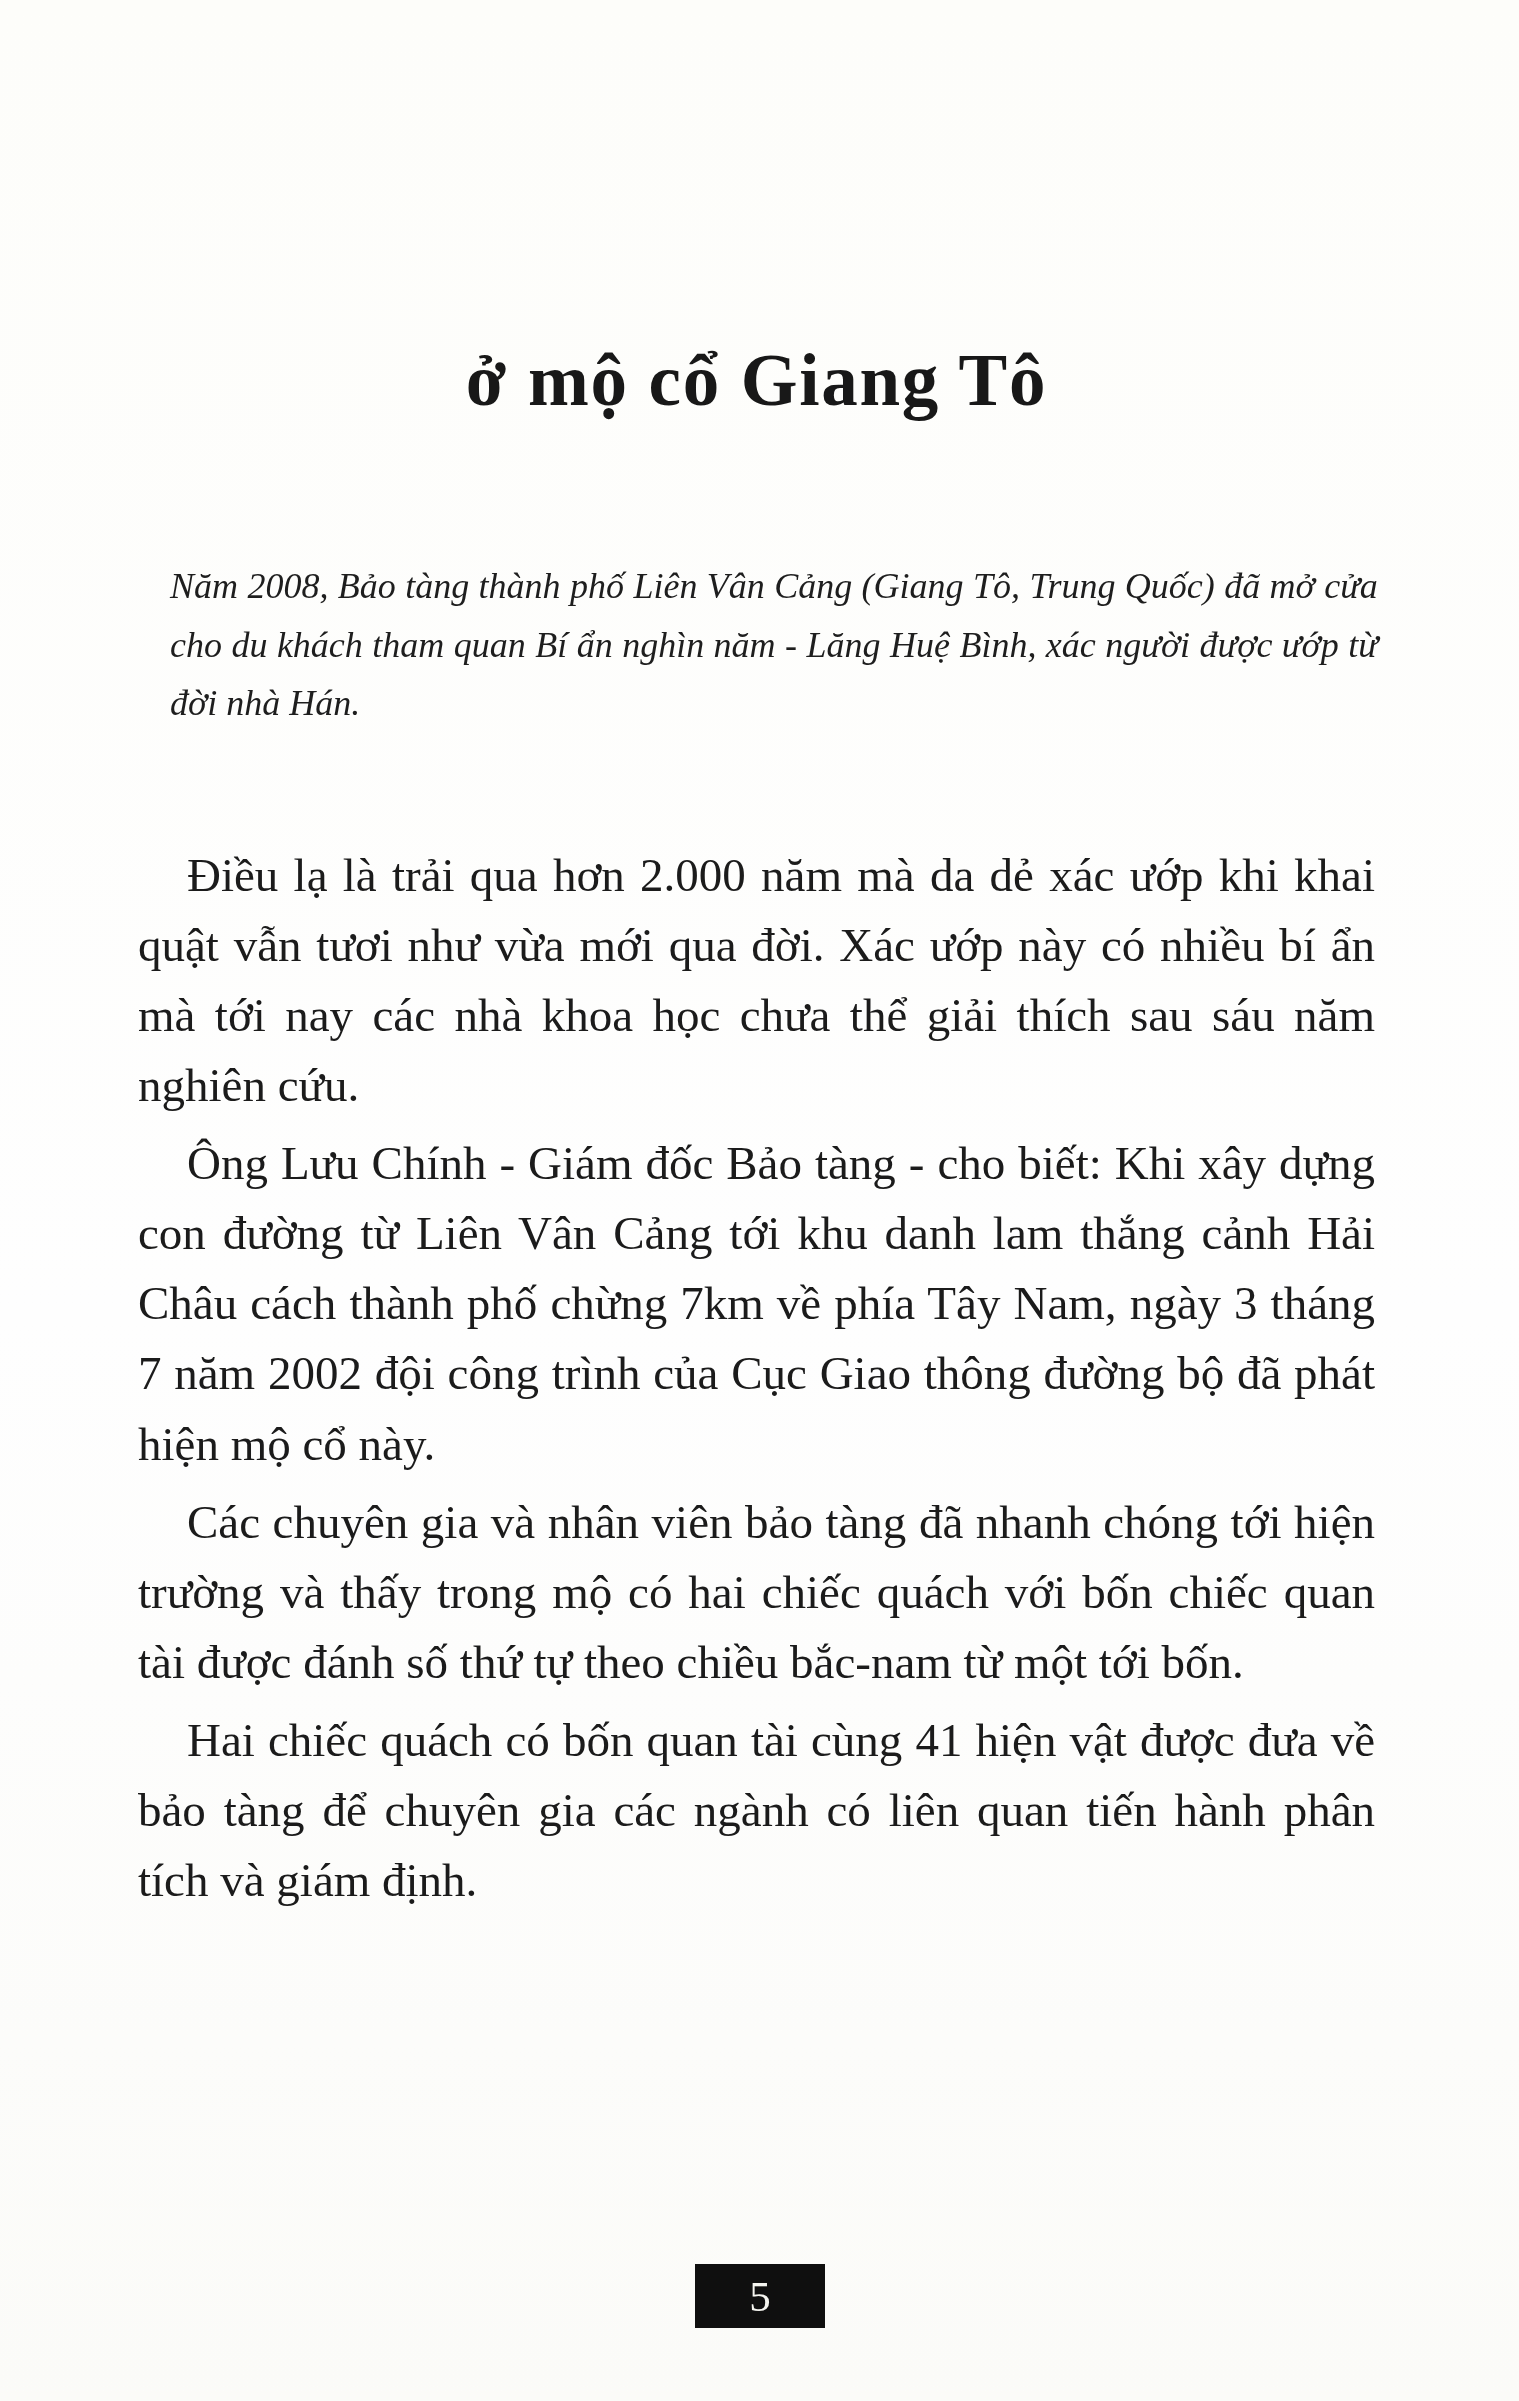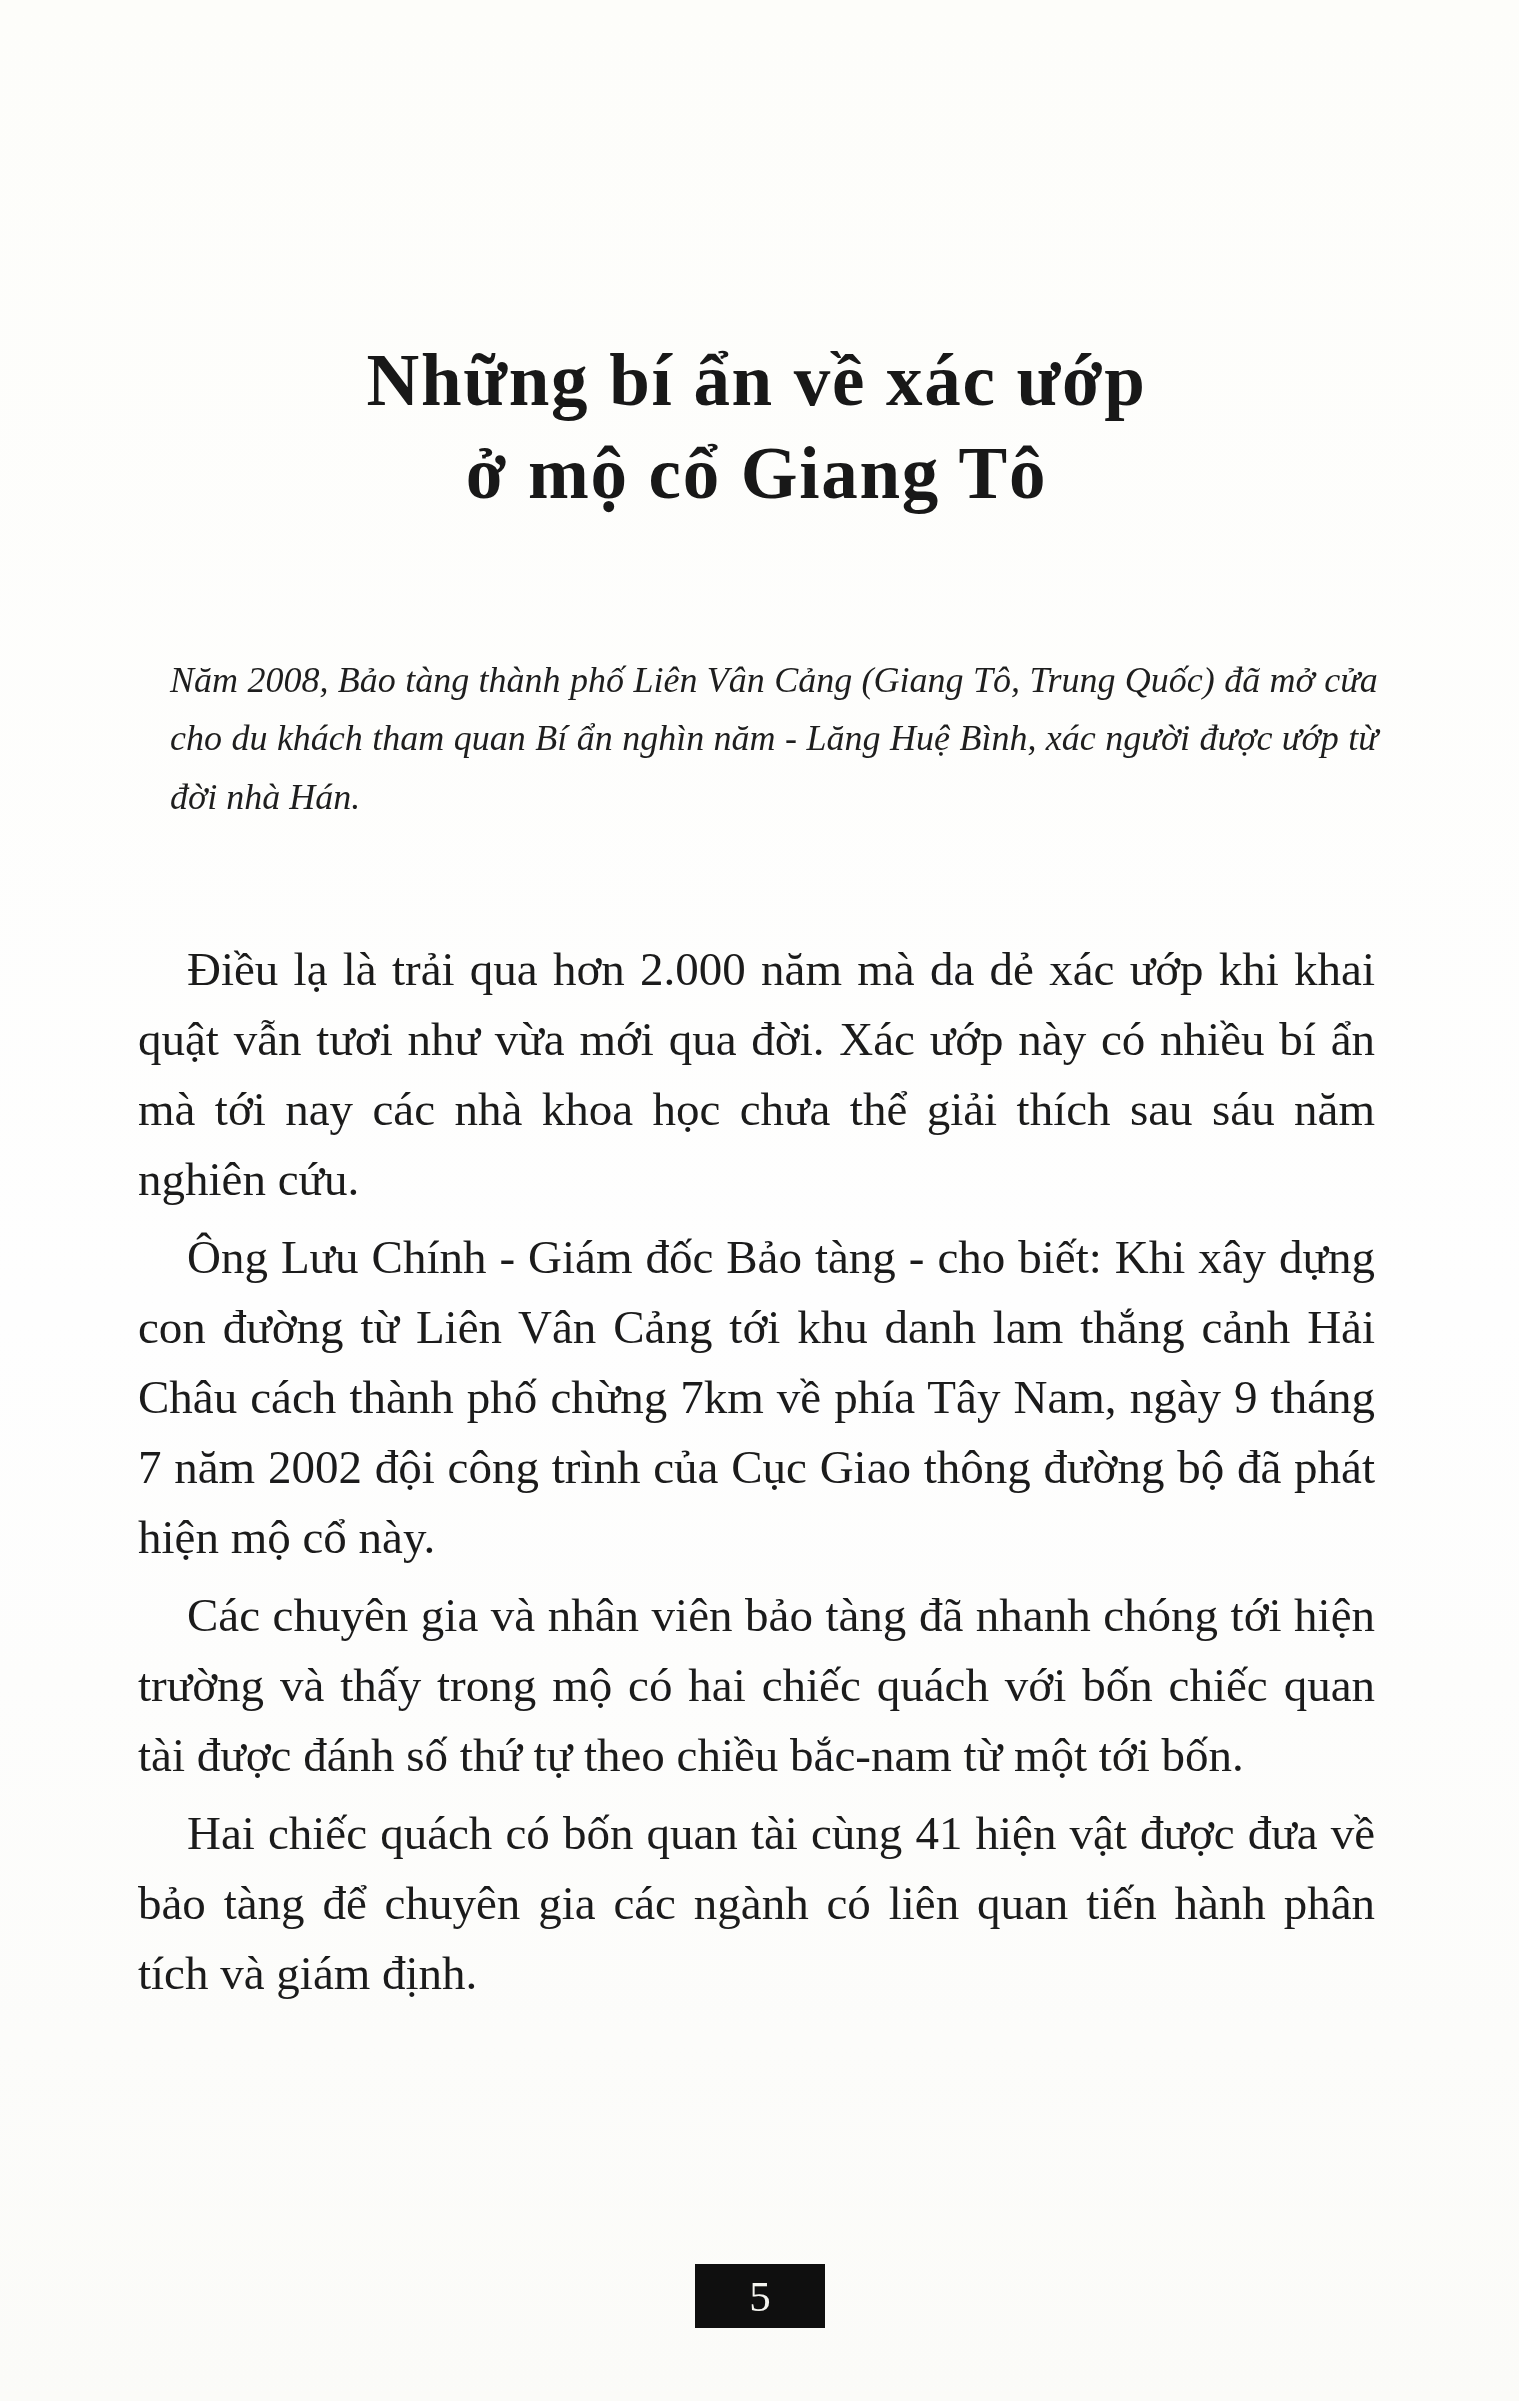--- a/index.html
+++ b/index.html
@@ -70,29 +70,28 @@
     font-size: 43px;
     font-weight: 400;
   }
 </style>
 </head>
 <body>
 
 <div class="page">
 
   <h1 class="title">
-    <span class="title-line">Những bí ẩn về xác ướp</span>
     <span class="title-line">ở mộ cổ Giang Tô</span>
   </h1>
 
   <p class="lead">Năm 2008, Bảo tàng thành phố Liên Vân Cảng (Giang Tô, Trung Quốc) đã mở cửa cho du khách tham quan Bí ẩn nghìn năm - Lăng Huệ Bình, xác người được ướp từ đời nhà Hán.</p>
 
   <div class="article-body">
     <p class="para">Điều lạ là trải qua hơn 2.000 năm mà da dẻ xác ướp khi khai quật vẫn tươi như vừa mới qua đời. Xác ướp này có nhiều bí ẩn mà tới nay các nhà khoa học chưa thể giải thích sau sáu năm nghiên cứu.</p>
-    <p class="para">Ông Lưu Chính - Giám đốc Bảo tàng - cho biết: Khi xây dựng con đường từ Liên Vân Cảng tới khu danh lam thắng cảnh Hải Châu cách thành phố chừng 7km về phía Tây Nam, ngày 9 tháng 7 năm 2002 đội công trình của Cục Giao thông đường bộ đã phát hiện mộ cổ này.</p>
+    <p class="para">Ông Lưu Chính - Giám đốc Bảo tàng - cho biết: Khi xây dựng con đường từ Liên Vân Cảng tới khu danh lam thắng cảnh Hải Châu cách thành phố chừng 7km về phía Tây Nam, ngày 3 tháng 7 năm 2002 đội công trình của Cục Giao thông đường bộ đã phát hiện mộ cổ này.</p>
     <p class="para">Các chuyên gia và nhân viên bảo tàng đã nhanh chóng tới hiện trường và thấy trong mộ có hai chiếc quách với bốn chiếc quan tài được đánh số thứ tự theo chiều bắc-nam từ một tới bốn.</p>
     <p class="para">Hai chiếc quách có bốn quan tài cùng 41 hiện vật được đưa về bảo tàng để chuyên gia các ngành có liên quan tiến hành phân tích và giám định.</p>
   </div>
 
   <div class="page-number-box">
     <span>5</span>
   </div>
 
 </div>
 

